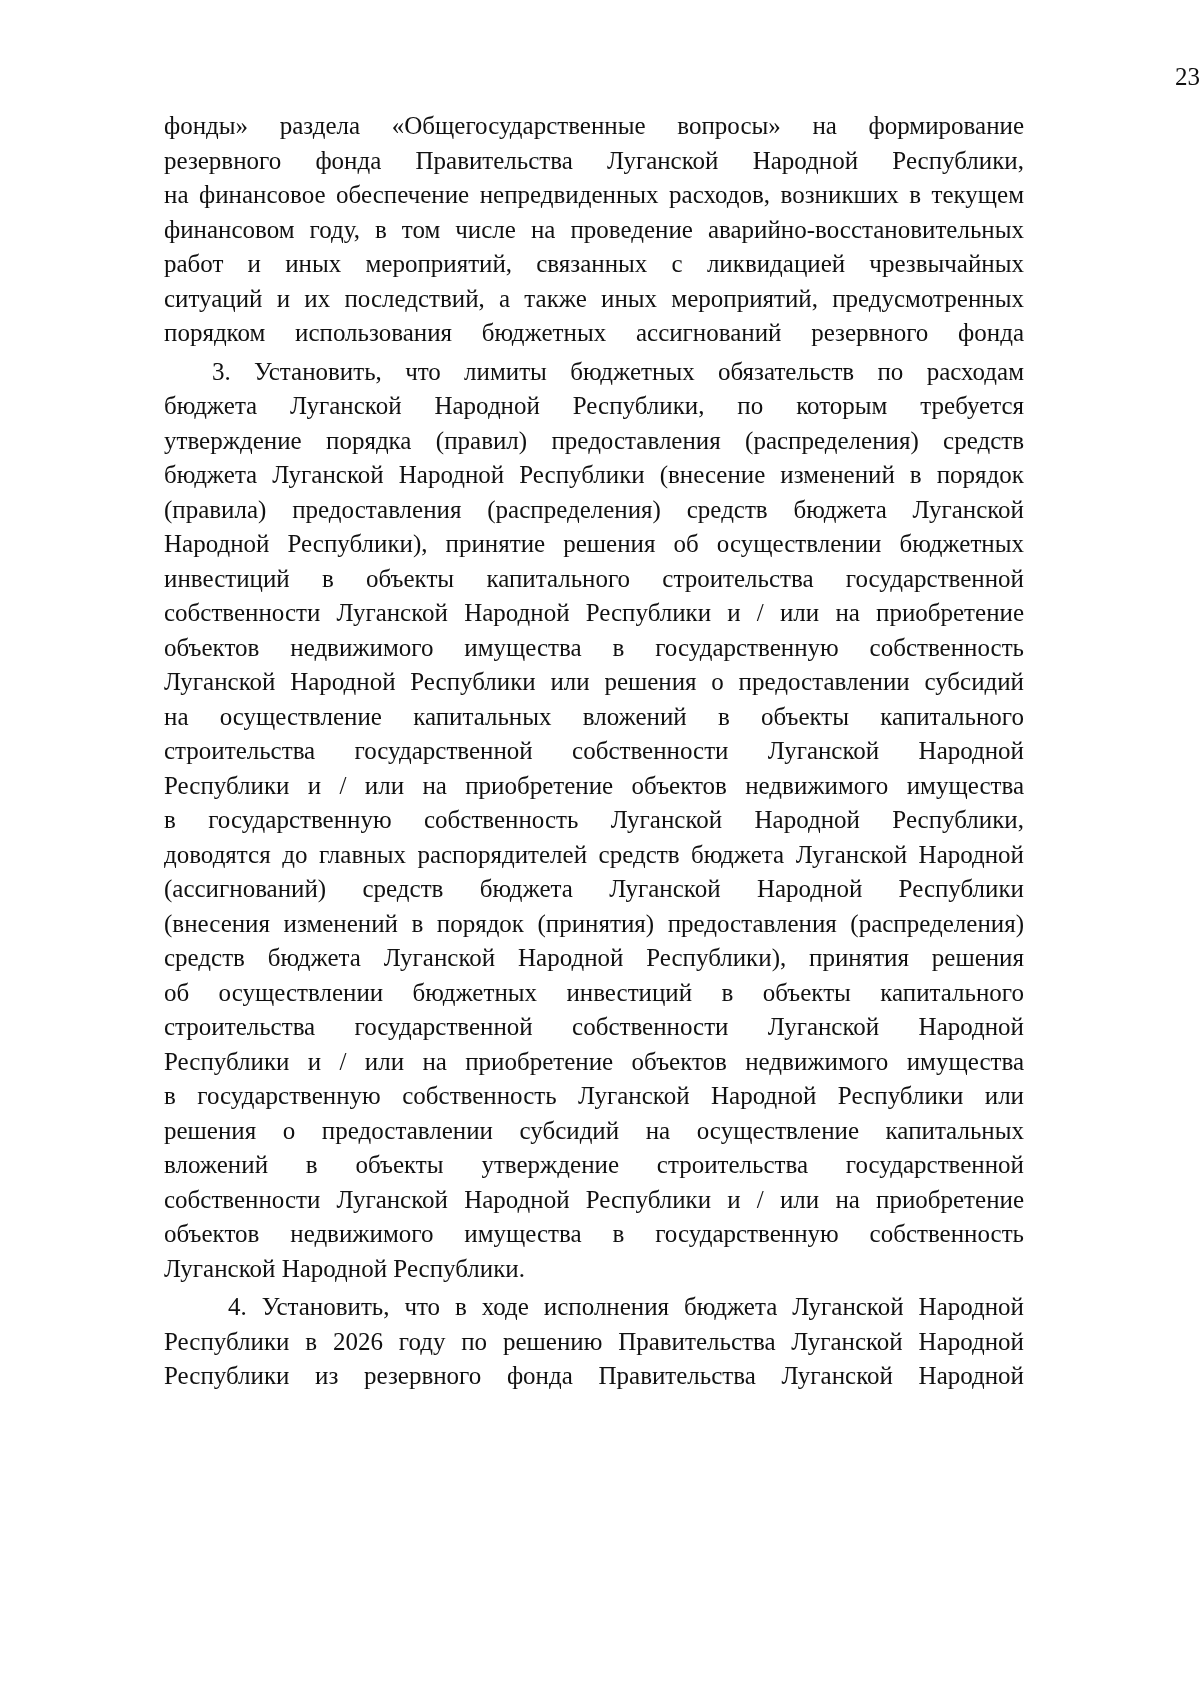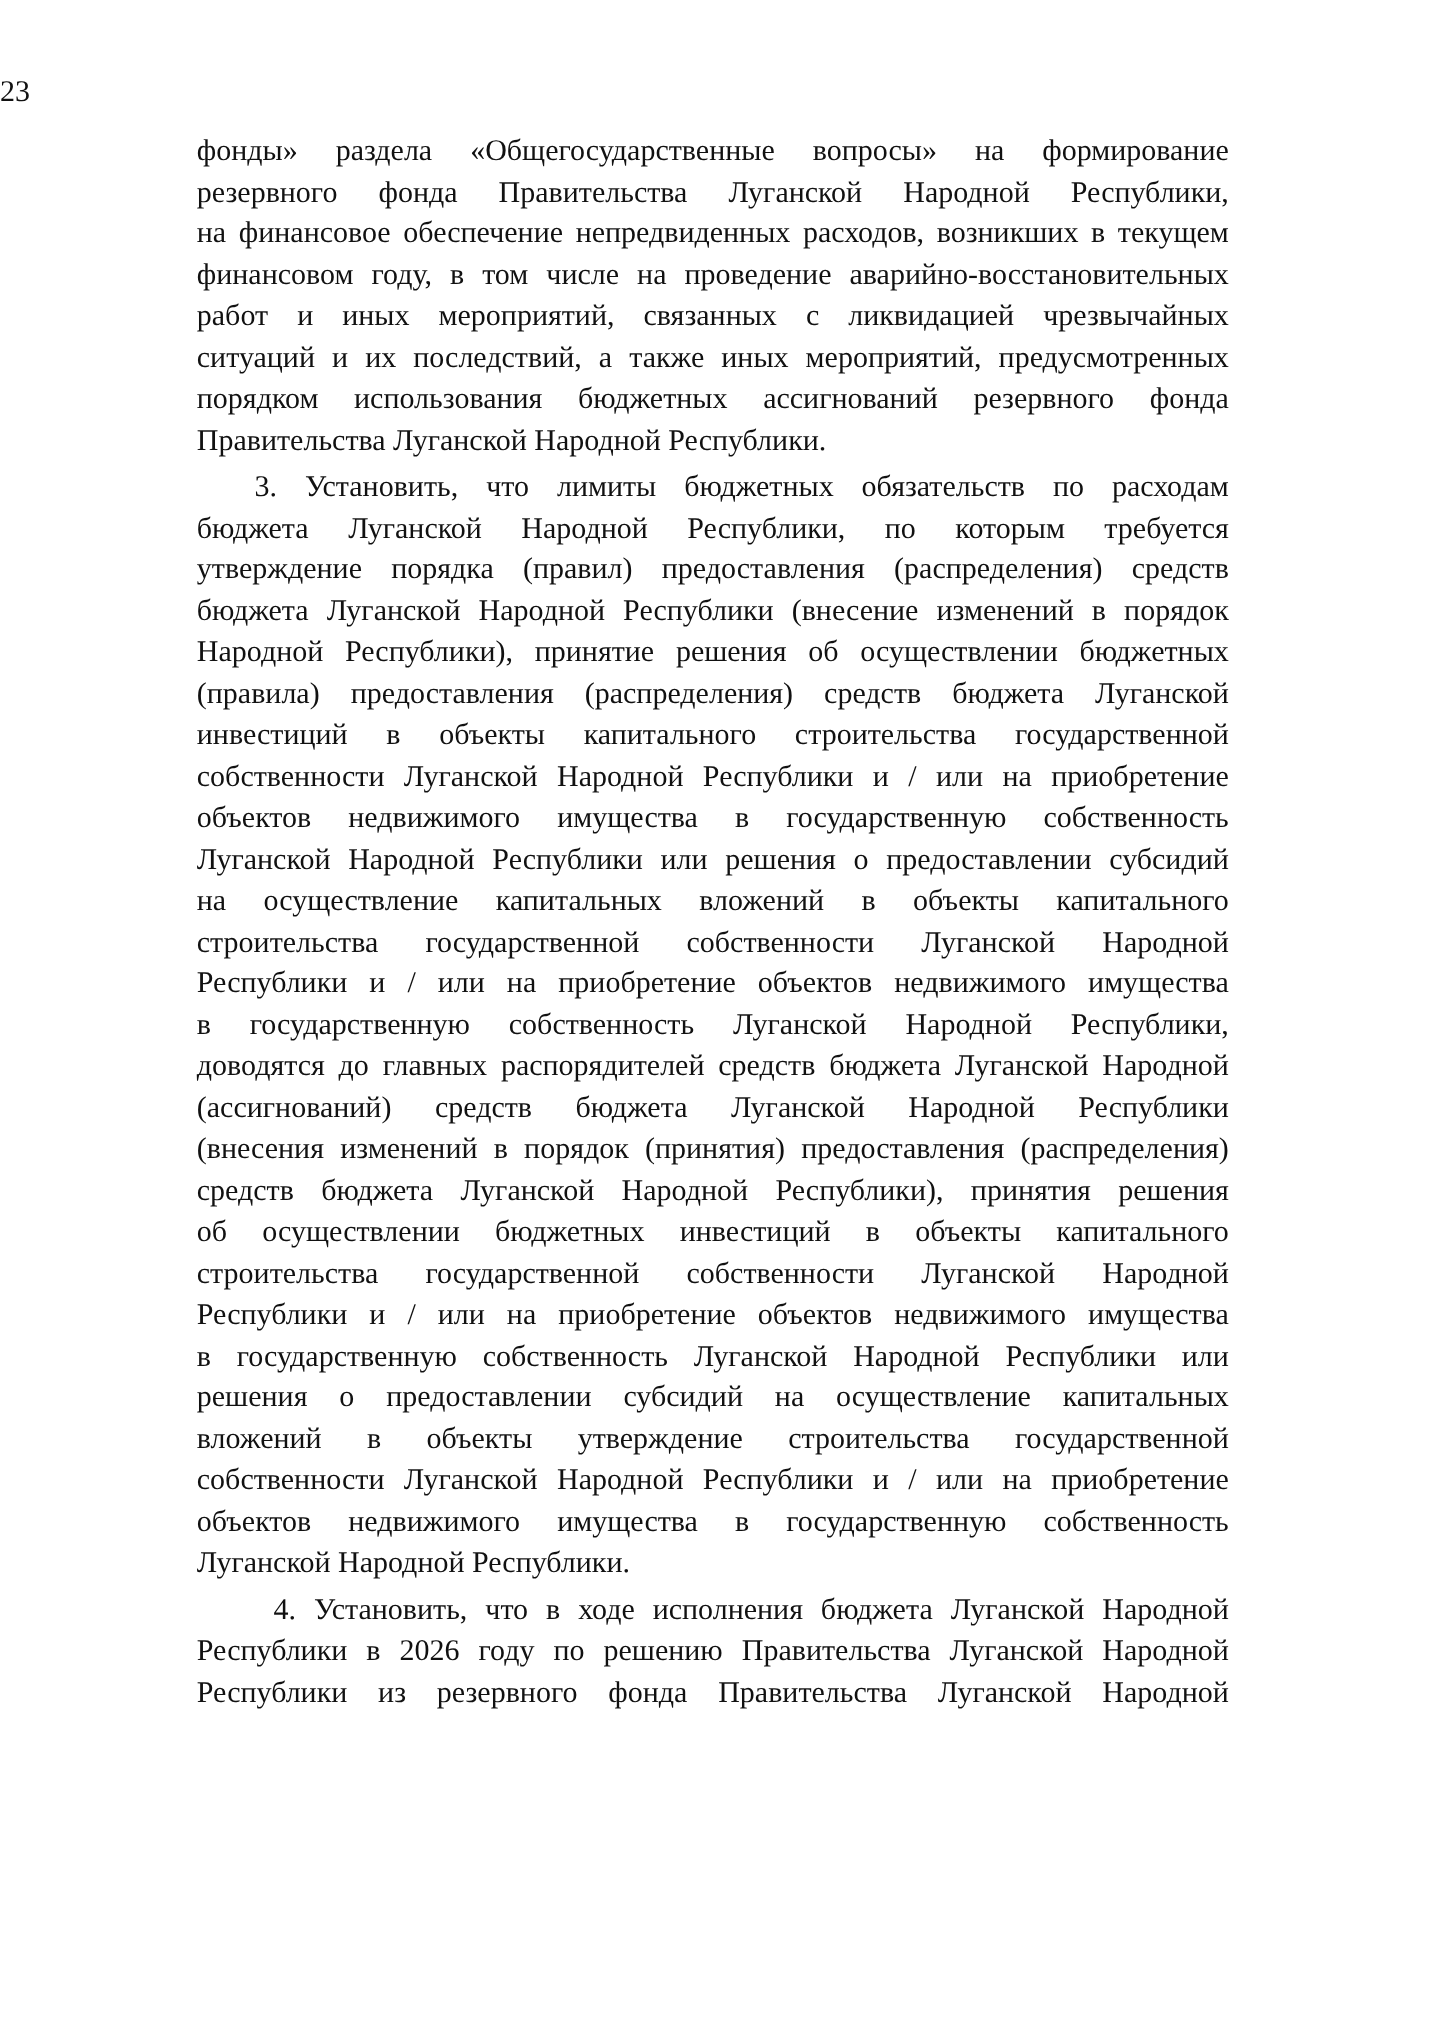--- a/index.html
+++ b/index.html
@@ -21,21 +21,21 @@
       top: 0;
       width: 1200px;
       height: 1697px;
       background: #ffffff;
     }
     .page-number {
       position: absolute;
       top: 62px;
       left: 0;
       width: 1200px;
-      text-align: left;
+      text-align: right;
       font-size: 25px;
       line-height: 30px;
       letter-spacing: 0px;
     }
     .body-text {
       position: absolute;
       left: 160px;
       top: 105px;
       width: 868px;
     }
@@ -75,30 +75,29 @@
   <div class="body-text">
 
     <div class="para">
       <span class="line">фонды» раздела «Общегосударственные вопросы» на формирование</span>
       <span class="line">резервного фонда Правительства Луганской Народной Республики,</span>
       <span class="line">на финансовое обеспечение непредвиденных расходов, возникших в текущем</span>
       <span class="line">финансовом году, в том числе на проведение аварийно-восстановительных</span>
       <span class="line">работ и иных мероприятий, связанных с ликвидацией чрезвычайных</span>
       <span class="line">ситуаций и их последствий, а также иных мероприятий, предусмотренных</span>
       <span class="line">порядком использования бюджетных ассигнований резервного фонда</span>
-      <span class="line last">Правительства Луганской Народной Республики.</span>
     </div>
 
     <div class="para">
       <span class="line indent">3. Установить, что лимиты бюджетных обязательств по расходам</span>
       <span class="line">бюджета Луганской Народной Республики, по которым требуется</span>
       <span class="line">утверждение порядка (правил) предоставления (распределения) средств</span>
       <span class="line">бюджета Луганской Народной Республики (внесение изменений в порядок</span>
+      <span class="line">(правила) предоставления (распределения) средств бюджета Луганской</span>
       <span class="line">Народной Республики), принятие решения об осуществлении бюджетных</span>
-      <span class="line">(правила) предоставления (распределения) средств бюджета Луганской</span>
       <span class="line">инвестиций в объекты капитального строительства государственной</span>
       <span class="line">собственности Луганской Народной Республики и / или на приобретение</span>
       <span class="line">объектов недвижимого имущества в государственную собственность</span>
       <span class="line">Луганской Народной Республики или решения о предоставлении субсидий</span>
       <span class="line">на осуществление капитальных вложений в объекты капитального</span>
       <span class="line">строительства государственной собственности Луганской Народной</span>
       <span class="line">Республики и / или на приобретение объектов недвижимого имущества</span>
       <span class="line">в государственную собственность Луганской Народной Республики,</span>
       <span class="line">доводятся до главных распорядителей средств бюджета Луганской Народной</span>
       <span class="line">(ассигнований) средств бюджета Луганской Народной Республики</span>

